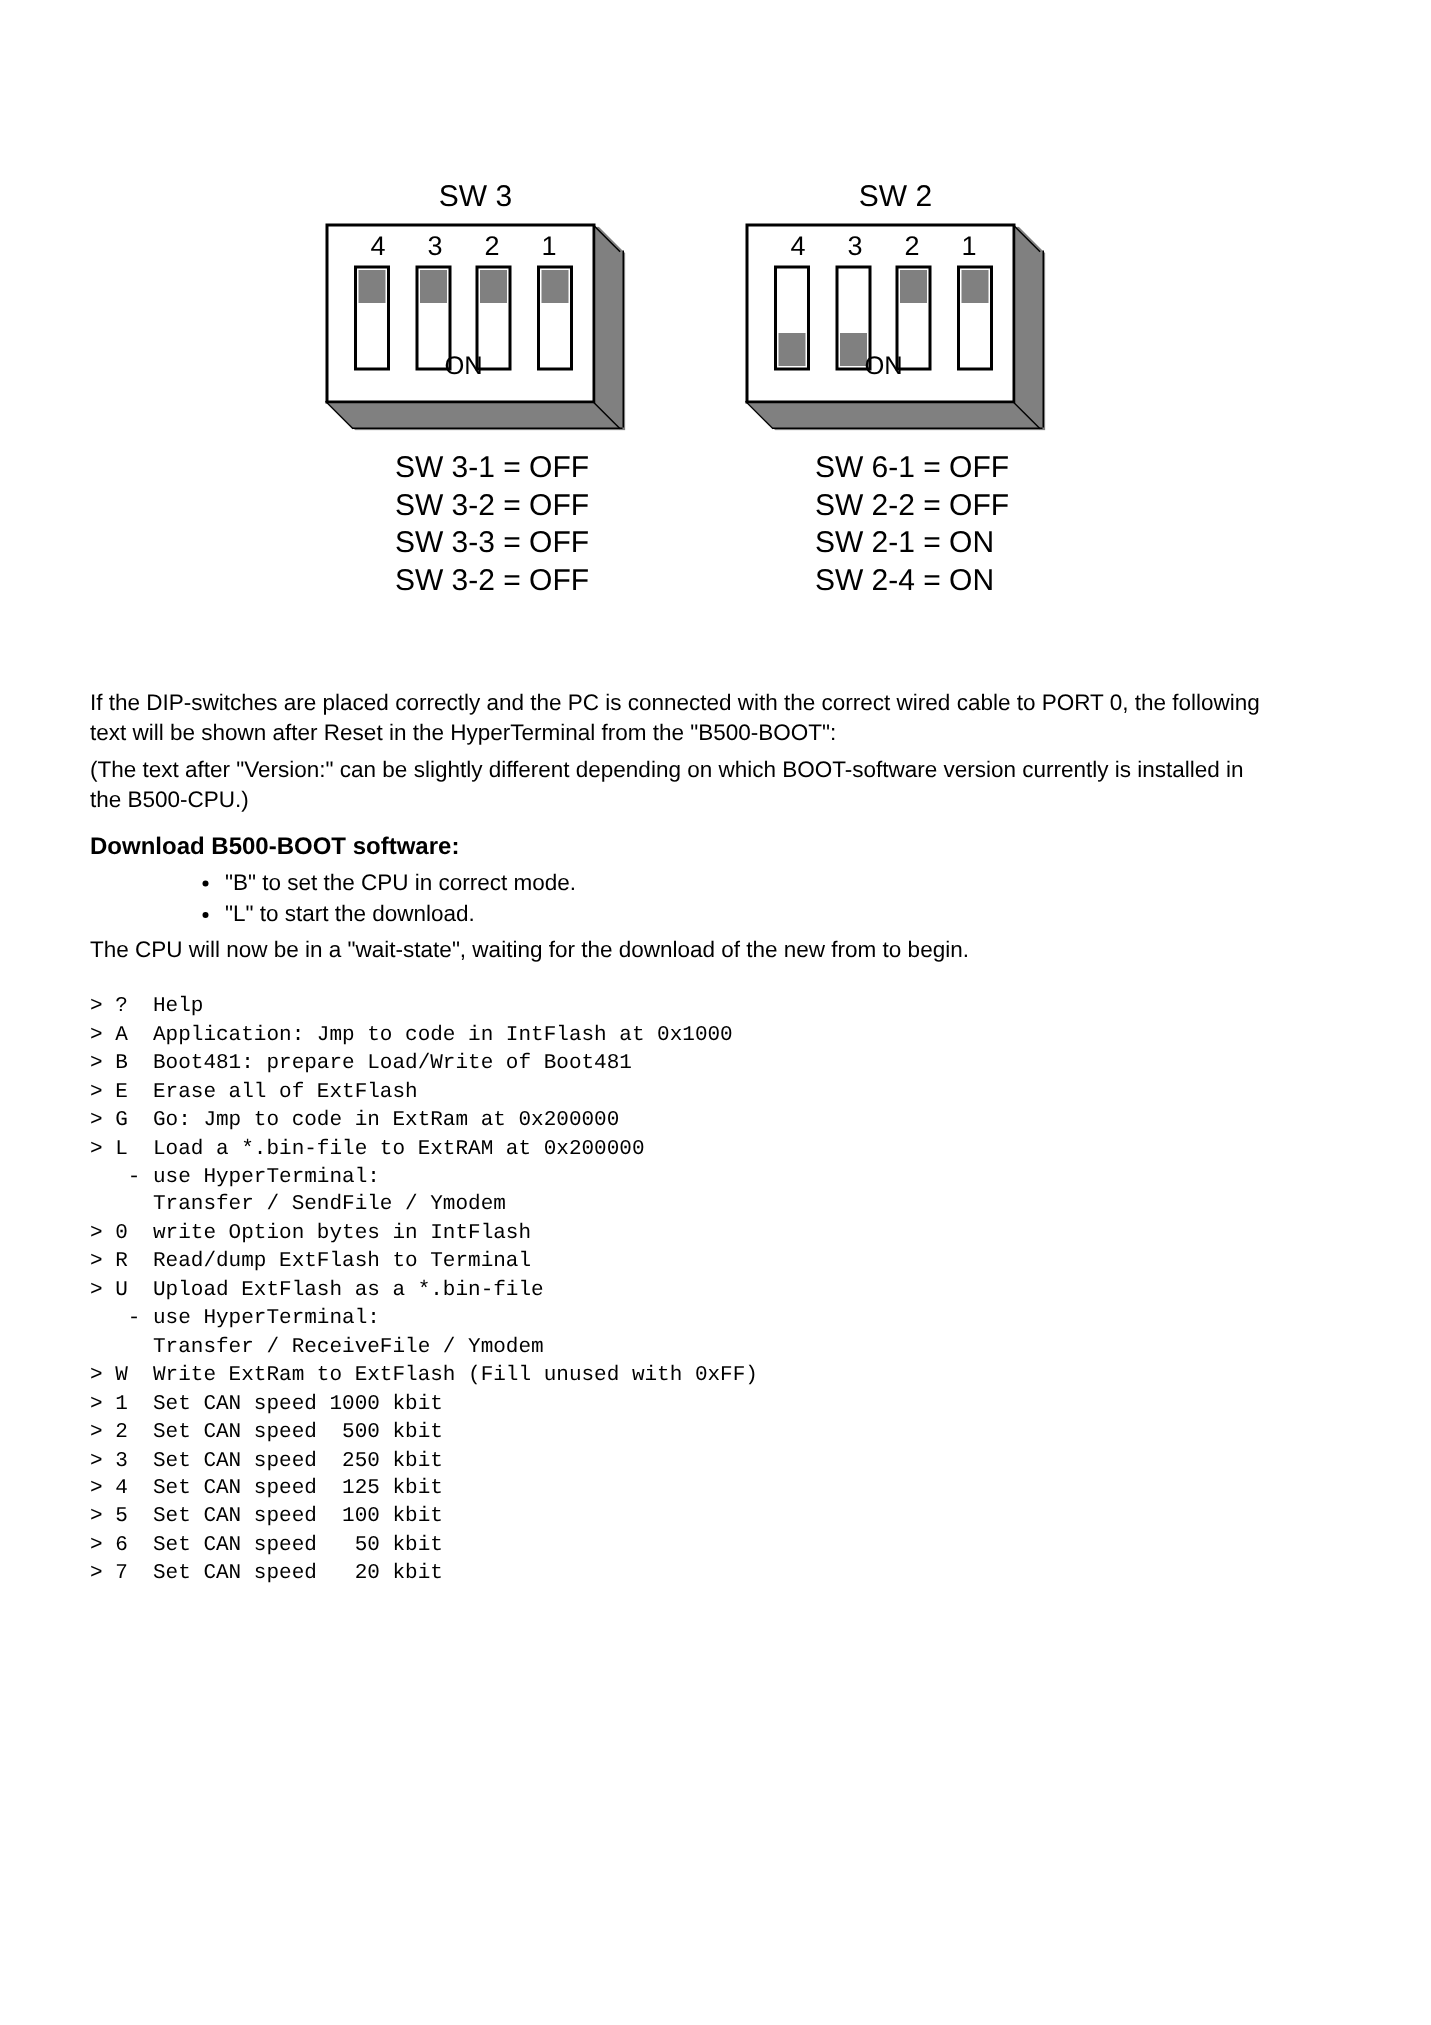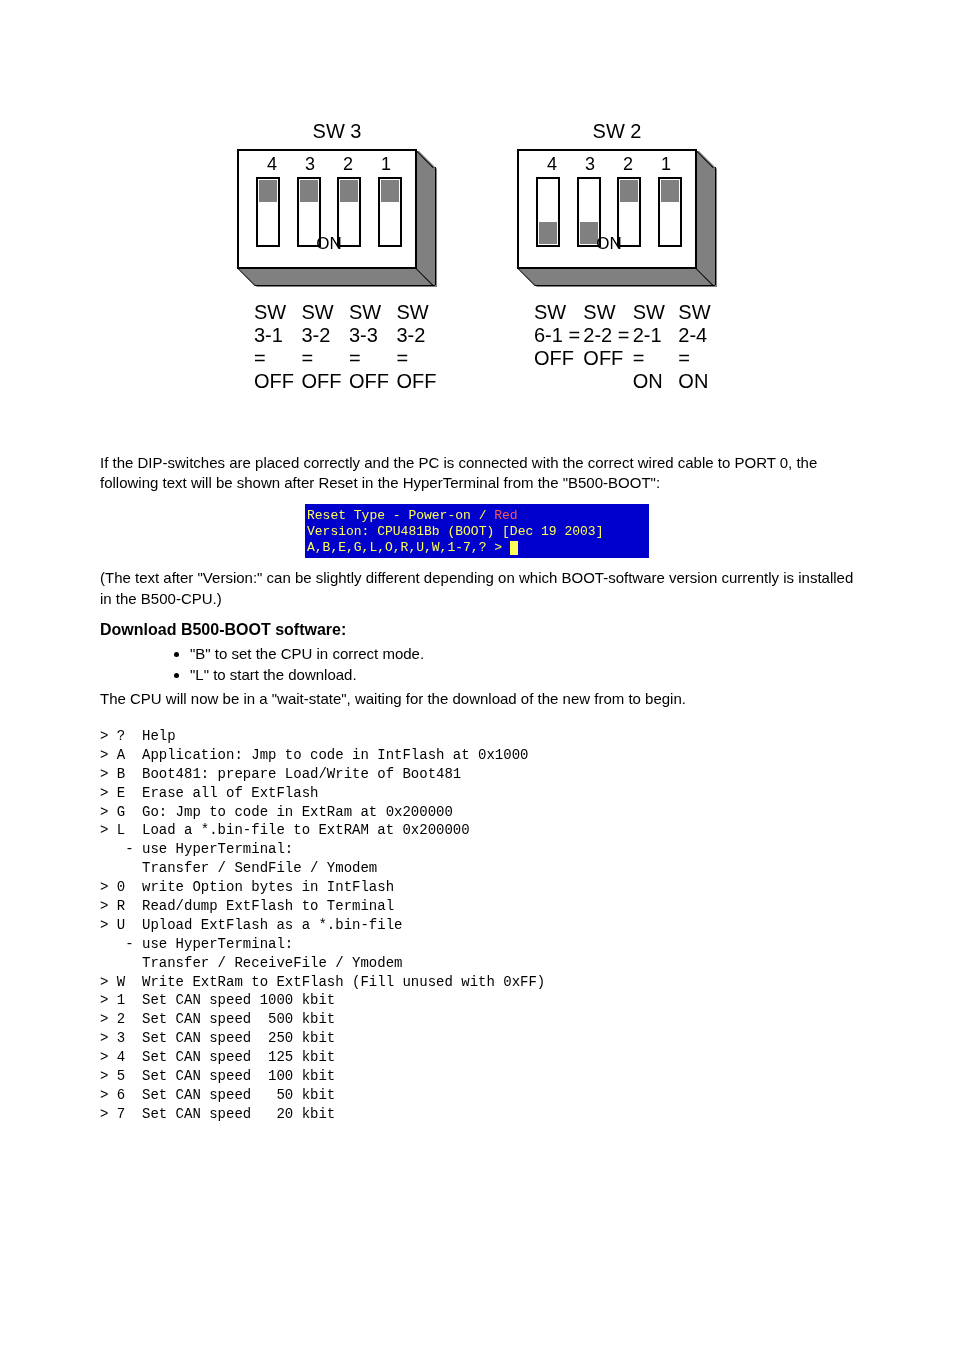--- a/index.html
+++ b/index.html
@@ -3,21 +3,21 @@
 <meta charset="utf-8">
 <style>
   body {
     margin: 0;
     padding: 0;
     width: 954px;
     background: #ffffff;
     font-family: Arial, Helvetica, sans-serif;
   }
   .page {
-    padding: 100px 100px 80px 100px;
+    padding: 100px 100px 80px 60px;
   }
   .dip-row {
     display: flex;
     justify-content: center;
     gap: 70px;
     margin-top: 20px;
   }
   .dip-block {
     display: flex;
     flex-direction: column;
@@ -118,20 +118,21 @@
     left: 1px;
     width: 18px;
     height: 22px;
     background: #808080;
   }
   .knob.off { top: 1px; }
   .knob.on  { bottom: 1px; }
   .states {
     margin-top: 12px;
     display: flex;
+    flex-direction: column;
     gap: 2px;
     align-items: flex-start;
     padding-left: 22px;
     font-size: 20px;
   }
   .intro-text {
     margin-top: 60px;
     font-size: 15px;
     line-height: 1.35;
   }
@@ -264,23 +265,20 @@
           <div>SW 6-1 = OFF</div>
           <div>SW 2-2 = OFF</div>
           <div>SW 2-1 = ON</div>
           <div>SW 2-4 = ON</div>
         </div>
       </div>
     </div>
 
   <div class="intro-text">If the DIP-switches are placed correctly and the PC is connected with the correct wired cable to PORT 0, the following text will be shown after Reset in the HyperTerminal from the "B500-BOOT":</div>
 
-  <div class="term-img"><span>Reset Type - Power-on / </span><span class="term-red">Red</span>
-<span>Version: CPU481Bb (BOOT) [Dec 19 2003]</span>
-<span>A,B,E,G,L,O,R,U,W,1-7,? &gt; </span><span class="cursor"></span></div>
 
   <div class="para">(The text after "Version:" can be slightly different depending on which BOOT-software version currently is installed in the B500-CPU.)</div>
 
   <div class="section-h">Download B500-BOOT software:</div>
 
   <ul class="bullets" id="bullets">
       <li>"B" to set the CPU in correct mode.</li>
       <li>"L" to start the download.</li>
     </ul>
 

